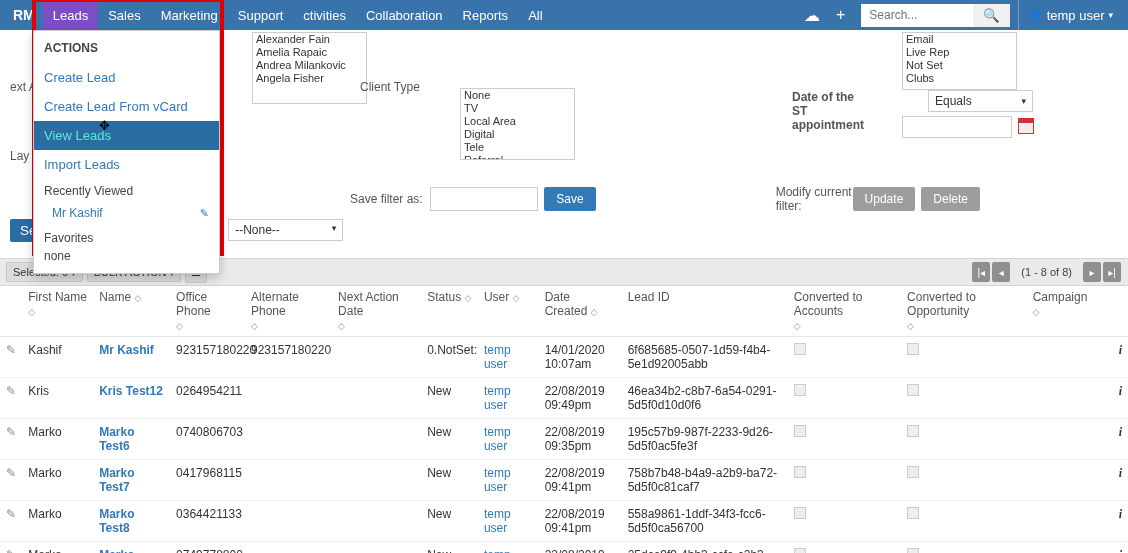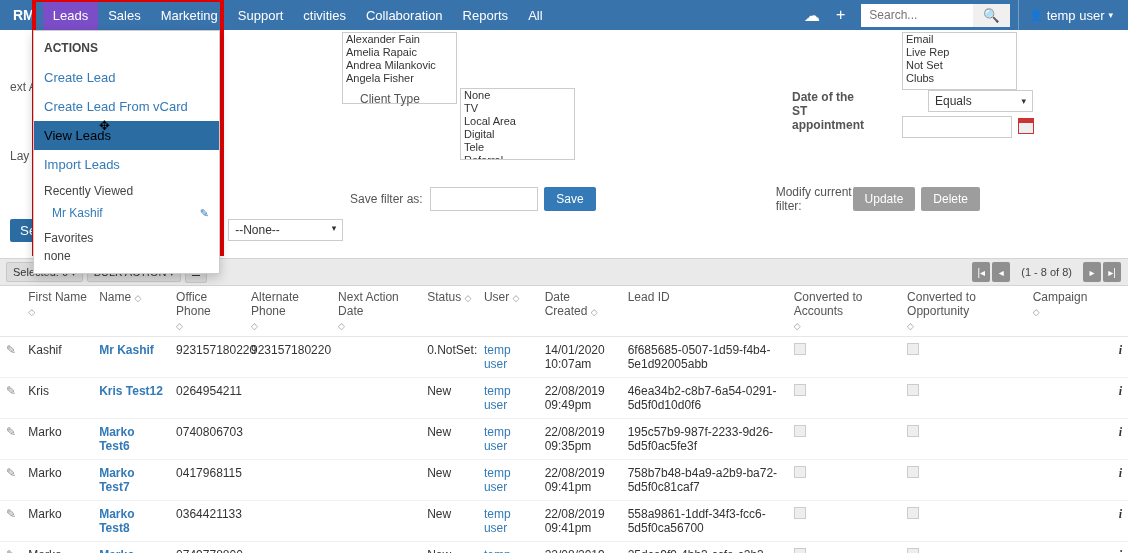--- a/index.html
+++ b/index.html
@@ -13,21 +13,21 @@
 .search-wrap { display: flex; background: #fff; border-radius: 2px; margin: 0 8px; }
 .search-wrap input { border: none; padding: 4px 8px; width: 112px; font-size: 12px; outline: none; }
 .search-wrap .sbtn { background: #f0f0f0; border: none; padding: 4px 10px; cursor: pointer; }
 .user-menu { padding: 0 10px; cursor: pointer; font-size: 13px; border-left: 1px solid rgba(255,255,255,.3); display: flex; align-items: center; gap: 4px; height: 30px; }
 
 .redbox { position: absolute; left: 32px; top: -2px; width: 192px; height: 258px; border: 4px solid #e10000; z-index: 50; pointer-events: none; }
 
 .dropdown { position: absolute; left: 33px; top: 30px; width: 187px; background: #fff; border: 1px solid #ccc; box-shadow: 0 4px 10px rgba(0,0,0,.2); z-index: 60; padding: 2px 0; }
 .dropdown .dd-header { color: #444; font-weight: bold; padding: 8px 10px; font-size: 12px; }
 .dropdown .dd-item { padding: 7px 10px; color: #337ab7; cursor: pointer; font-size: 13px; }
-.dropdown .dd-item.active { background: #2b6ca3; color: #000000; }
+.dropdown .dd-item.active { background: #2b6ca3; color: #5eead4; }
 .dropdown .dd-sub { padding: 5px 10px 2px 10px; color: #444; font-size: 12px; }
 .dropdown .dd-recent { padding: 6px 10px 6px 18px; color: #337ab7; cursor: pointer; display: flex; justify-content: space-between; align-items: center; }
 .dropdown .dd-none { padding: 2px 10px 8px 10px; color: #444; }
 .cal-icon { display: inline-block; width: 16px; height: 16px; background: #eee; border: 1px solid #c33; position: relative; }
 .cal-icon::before { content: ''; position: absolute; top: 0; left: 0; right: 0; height: 4px; background: #c33; }
 
 .filter-area { position: absolute; top: 80px; left: 0; right: 0; display: flex; padding: 0 10px; }
 .col-a { width: 222px; }
 .col-b { width: 300px; padding-left: 20px; }
 .col-c { width: 340px; }
@@ -124,31 +124,31 @@
 <div class="filter-area">
   <div class="col-a">
     <div class="label" style="margin-bottom:6px;">ext A</div>
     <div style="position:absolute; left:180px; top:5px; width:10px; height:20px; border:1px solid #ccc; border-left:none; display:flex; align-items:center; justify-content:center;">
         <span class="triangle">▾</span>
       </div>
     <div style="position:absolute; left:195px; top:35px;"><span class="cal-icon"></span></div>
     <div class="label" style="margin-top:55px;">Lay</div>
   </div>
   <div class="col-b">
-    <div style="margin-left:90px; margin-top:-48px;">
+    <div style="margin-top:-48px;">
       <div class="mselect">
         <div>Alexander Fain</div>
         <div>Amelia Rapaic</div>
         <div>Andrea Milankovic</div>
         <div>Angela Fisher</div>
       </div>
     </div>
   </div>
   <div class="col-c">
-    <div class="label" style="position:absolute; left:360px; top:12px;">Client Type</div>
+    <div class="label" style="position:absolute; left:360px; top:0;">Client Type</div>
     <div class="mselect" style="position:absolute; left:460px; top:8px;">
       <div>None</div>
       <div>TV</div>
       <div>Local Area</div>
       <div>Digital</div>
       <div>Tele</div>
       <div>Referral</div>
     </div>
   </div>
   <div class="col-d">

